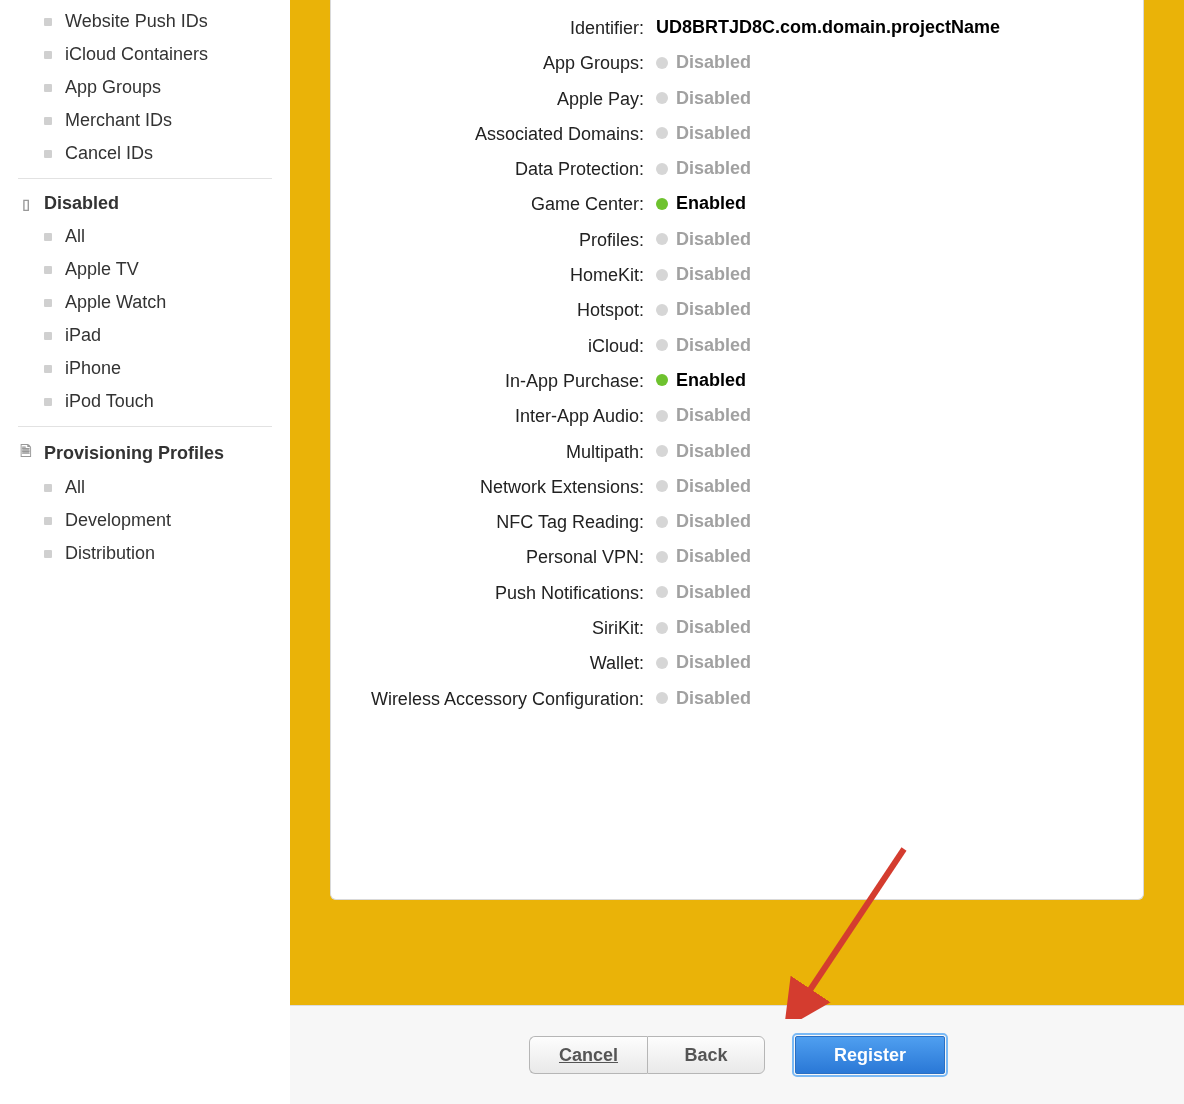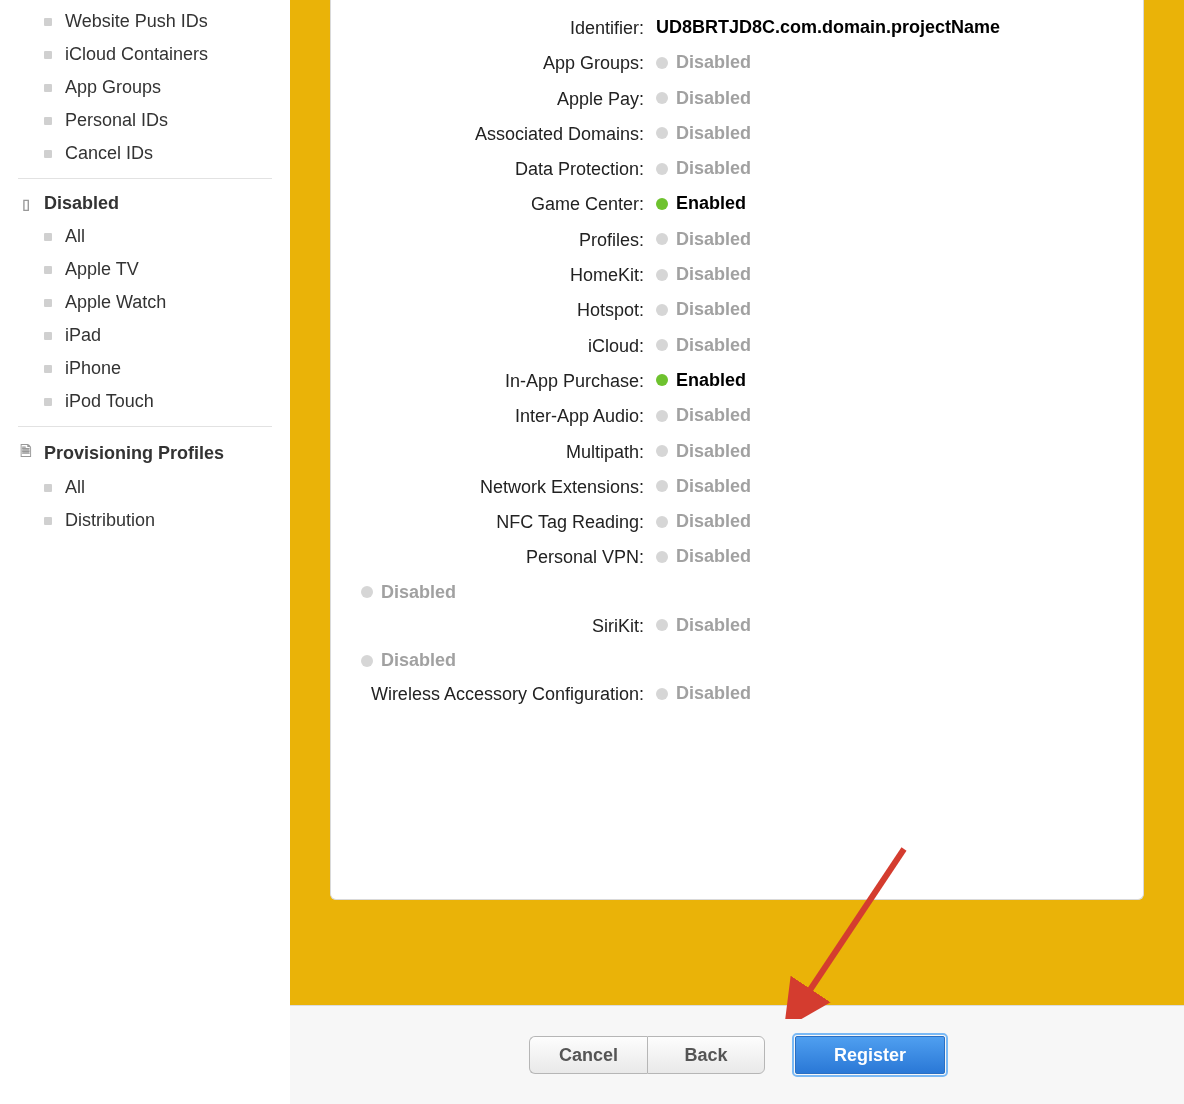--- a/index.html
+++ b/index.html
@@ -121,21 +121,21 @@
       height: 38px;
       min-width: 118px;
       padding: 0 22px;
       font-size: 18px;
       border: 1px solid #b6b6b6;
       background: linear-gradient(#fdfdfd, #e9e9e9);
       color: #555;
       cursor: pointer;
       font-weight: 600;
     }
-    .btn-cancel { border-radius: 6px 0 0 6px; border-right: none; }
+    .btn-cancel { border-radius: 6px 0 0 6px; border-right: none; text-decoration: underline; }
     .btn-back   { border-radius: 0 6px 6px 0; margin-right: 30px; }
     .btn-primary {
       border-radius: 2px;
       background: linear-gradient(#4f9ff0, #2a78d6);
       border: 1px solid #2a6fc3;
       color: #fff;
       min-width: 150px;
       outline: 2px solid #7ab9f5;
       outline-offset: 1px;
     }
@@ -159,21 +159,21 @@
         <li>
           <span class="bullet"></span>
           <span>iCloud Containers</span>
         </li>
         <li>
           <span class="bullet"></span>
           <span>App Groups</span>
         </li>
         <li>
           <span class="bullet"></span>
-          <span>Personal IDs</span>
+          <span>Merchant IDs</span>
         </li>
         <li>
           <span class="bullet"></span>
           <span>Cancel IDs</span>
         </li>
       </ul>
     <div class="side-section">
       <div class="side-heading">
         <span class="hicon">▯</span>
         <span>Disabled</span>
@@ -210,20 +210,24 @@
         <span class="hicon">🗎</span>
         <span>Provisioning Profiles</span>
       </div>
       <ul class="side-sub" id="side-profiles">
           <li>
             <span class="bullet"></span>
             <span>All</span>
           </li>
           <li>
             <span class="bullet"></span>
+            <span>Development</span>
+          </li>
+          <li>
+            <span class="bullet"></span>
             <span>Distribution</span>
           </li>
         </ul>
     </div>
   </aside>
 
   <main class="main">
     <div class="panel">
       <div class="prop-row">
         <div class="prop-label">Identifier:</div>
@@ -331,33 +335,35 @@
             </div>
           </div>
           <div class="prop-row">
             <div class="prop-label">Personal VPN:</div>
             <div class="prop-value">
               <span class="status-dot dot-off"></span>
               <span class="status-text-off">Disabled</span>
             </div>
           </div>
           <div class="prop-row">
+            <div class="prop-label">Push Notifications:</div>
             <div class="prop-value">
               <span class="status-dot dot-off"></span>
               <span class="status-text-off">Disabled</span>
             </div>
           </div>
           <div class="prop-row">
             <div class="prop-label">SiriKit:</div>
             <div class="prop-value">
               <span class="status-dot dot-off"></span>
               <span class="status-text-off">Disabled</span>
             </div>
           </div>
           <div class="prop-row">
+            <div class="prop-label">Wallet:</div>
             <div class="prop-value">
               <span class="status-dot dot-off"></span>
               <span class="status-text-off">Disabled</span>
             </div>
           </div>
           <div class="prop-row">
             <div class="prop-label">Wireless Accessory Configuration:</div>
             <div class="prop-value">
               <span class="status-dot dot-off"></span>
               <span class="status-text-off">Disabled</span>

